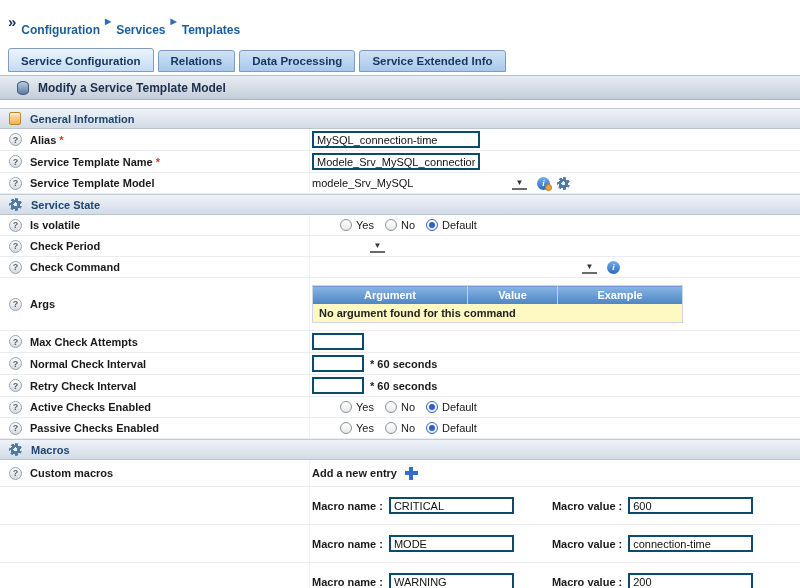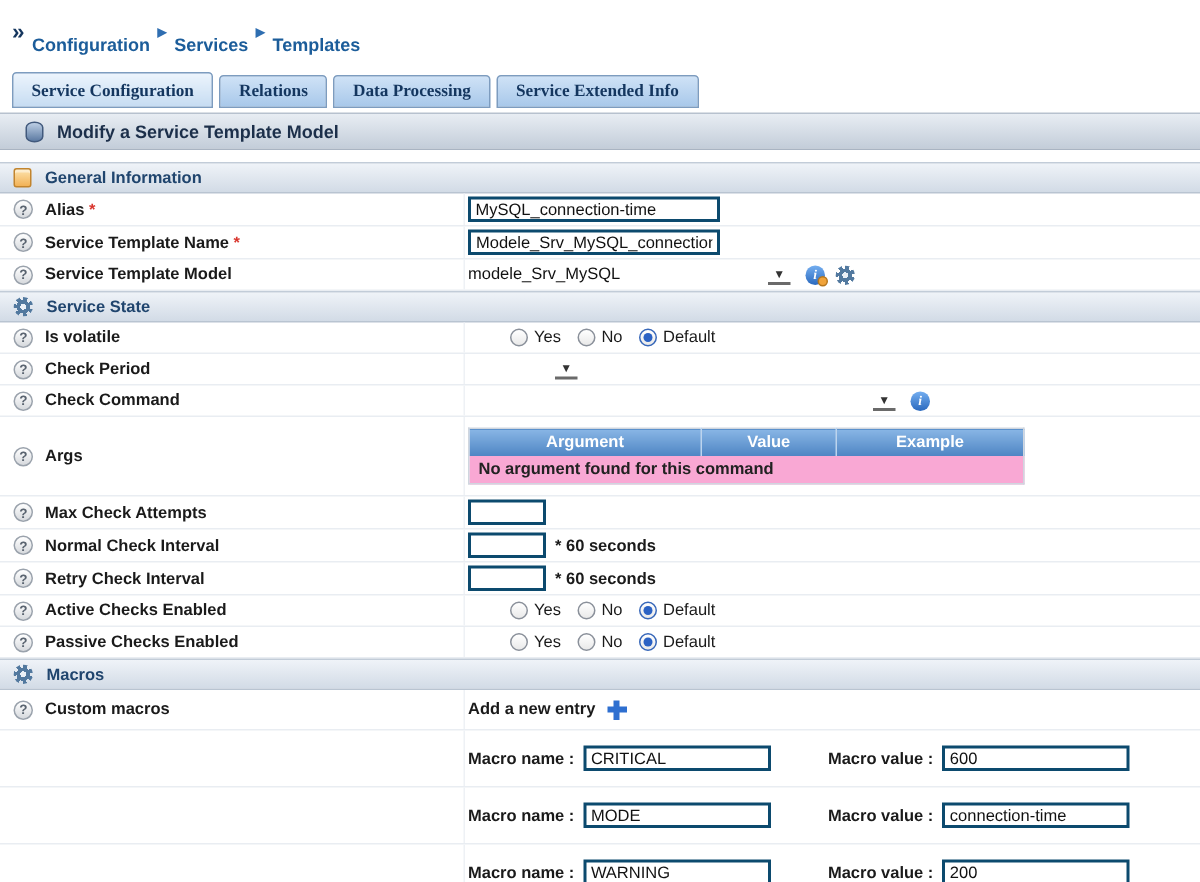--- a/index.html
+++ b/index.html
@@ -8,21 +8,21 @@
     width: 800px; height: 588px; overflow: hidden;
     font-family: "Liberation Sans", sans-serif;
     font-size: 11px; color: #222; background: #fff;
   }
   
   .breadcrumb { display: flex; align-items: center; padding: 6px 8px 5px 8px; font-size: 12px; font-weight: bold; }
   .bc-icon { color: #15365e; font-size: 15px; line-height: 10px; margin-right: 5px; }
   .bc-link { color: #1c5d9a; text-decoration: none; cursor: pointer; margin-top: 17px; }
   .bc-sep { color: #2f6eb1; font-size: 8px; margin: 0 5px; }
   
-  .tabs { display: flex; gap: 4px; padding: 6px 8px 0 8px; align-items: flex-end; font-family: Liberation Serif, serif; }
+  .tabs { display: flex; gap: 4px; padding: 6px 8px 0 8px; align-items: flex-end; }
   .tab { padding: 4px 12px; background: linear-gradient(#cfe2f6, #a8c8ea); border: 1px solid #7d9cbf;
          border-radius: 3px 3px 0 0; font-weight: bold; color: #14365f; cursor: pointer; font-size: 11.5px; white-space: nowrap; }
   .tab.active { background: linear-gradient(#ecf4fc, #c6dcf2); padding-top: 6px; }
   
   .page-header { margin-top: 3px; height: 25px; background: linear-gradient(#e8edf3, #c3cdd9);
                  border-top: 1px solid #b7c1ce; border-bottom: 1px solid #a9b4c2;
                  display: flex; align-items: center; gap: 9px; padding-left: 17px;
                  font-size: 12px; font-weight: bold; color: #1c2f4a; }
   
   .section-header { height: 21px; background: linear-gradient(#eff3f8, #d2dbe6);
@@ -78,21 +78,21 @@
   .radio.checked { border-color: #3767b9; }
   .radio.checked::after { content: ""; position: absolute; left: 2px; top: 2px; right: 2px; bottom: 2px;
            border-radius: 50%; background: #2b62c4; }
   .radio-label { color: #1a1a1a; }
   
   .args-table { border-collapse: collapse; margin: 5px 0; border: 1px solid #cfd6df; }
   .args-table th { width: 155px; background: linear-gradient(#88b5e5, #4d84c3); color: #fff;
                    font-size: 11px; text-align: center; padding: 3px 6px; border-right: 1px solid #bcd4ee; }
   .args-table th.col-value { width: 90px; }
   .args-table th.col-example { width: 125px; border-right: none; }
-  .args-table td { background: #f9a8d4; color: #222; font-weight: bold; padding: 3px 6px; }
+  .args-table td { background: #fef9c3; color: #222; font-weight: bold; padding: 3px 6px; }
   
   .add-entry { display: flex; align-items: center; gap: 8px; }
   .add-label { font-weight: bold; color: #1a1a1a; }
   .macros-add-row { min-height: 27px; }
   .macro-row { min-height: 38px; }
   .macro-label { font-weight: bold; color: #1a1a1a; margin-right: 6px; }
   .macro-value-label { margin-left: 38px; }
 </style>
 </head>
 <body>

